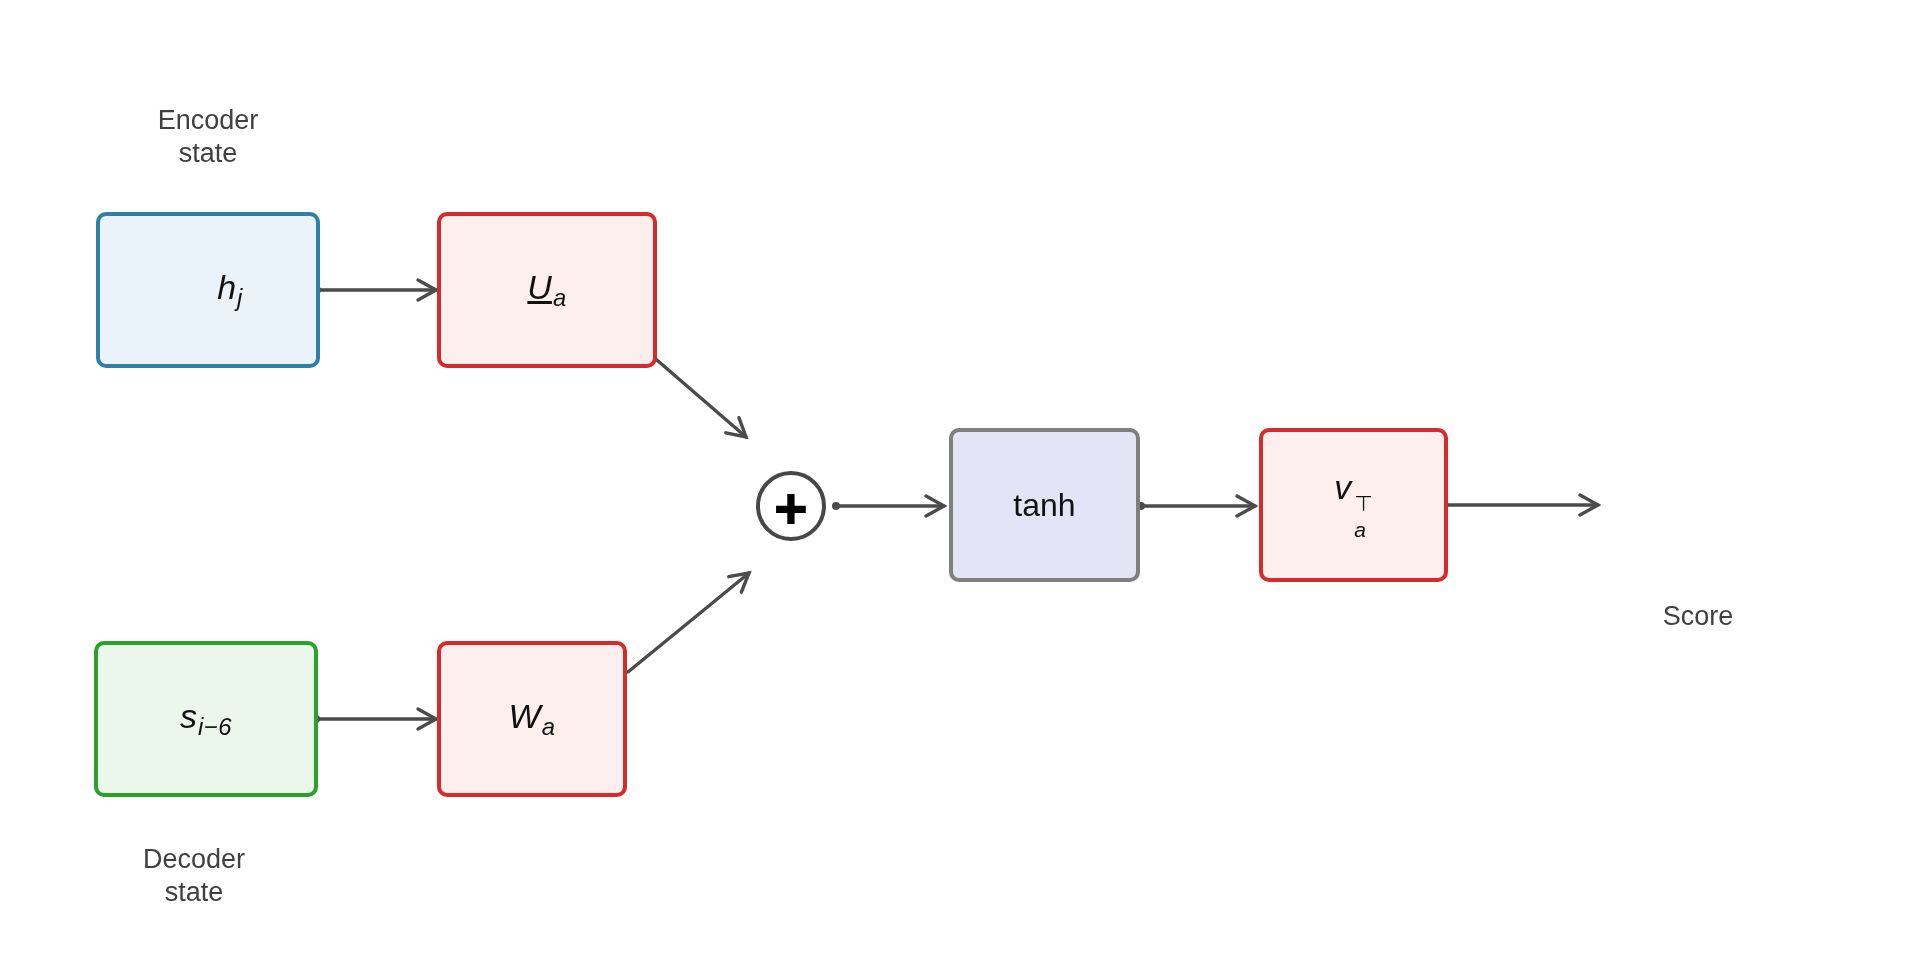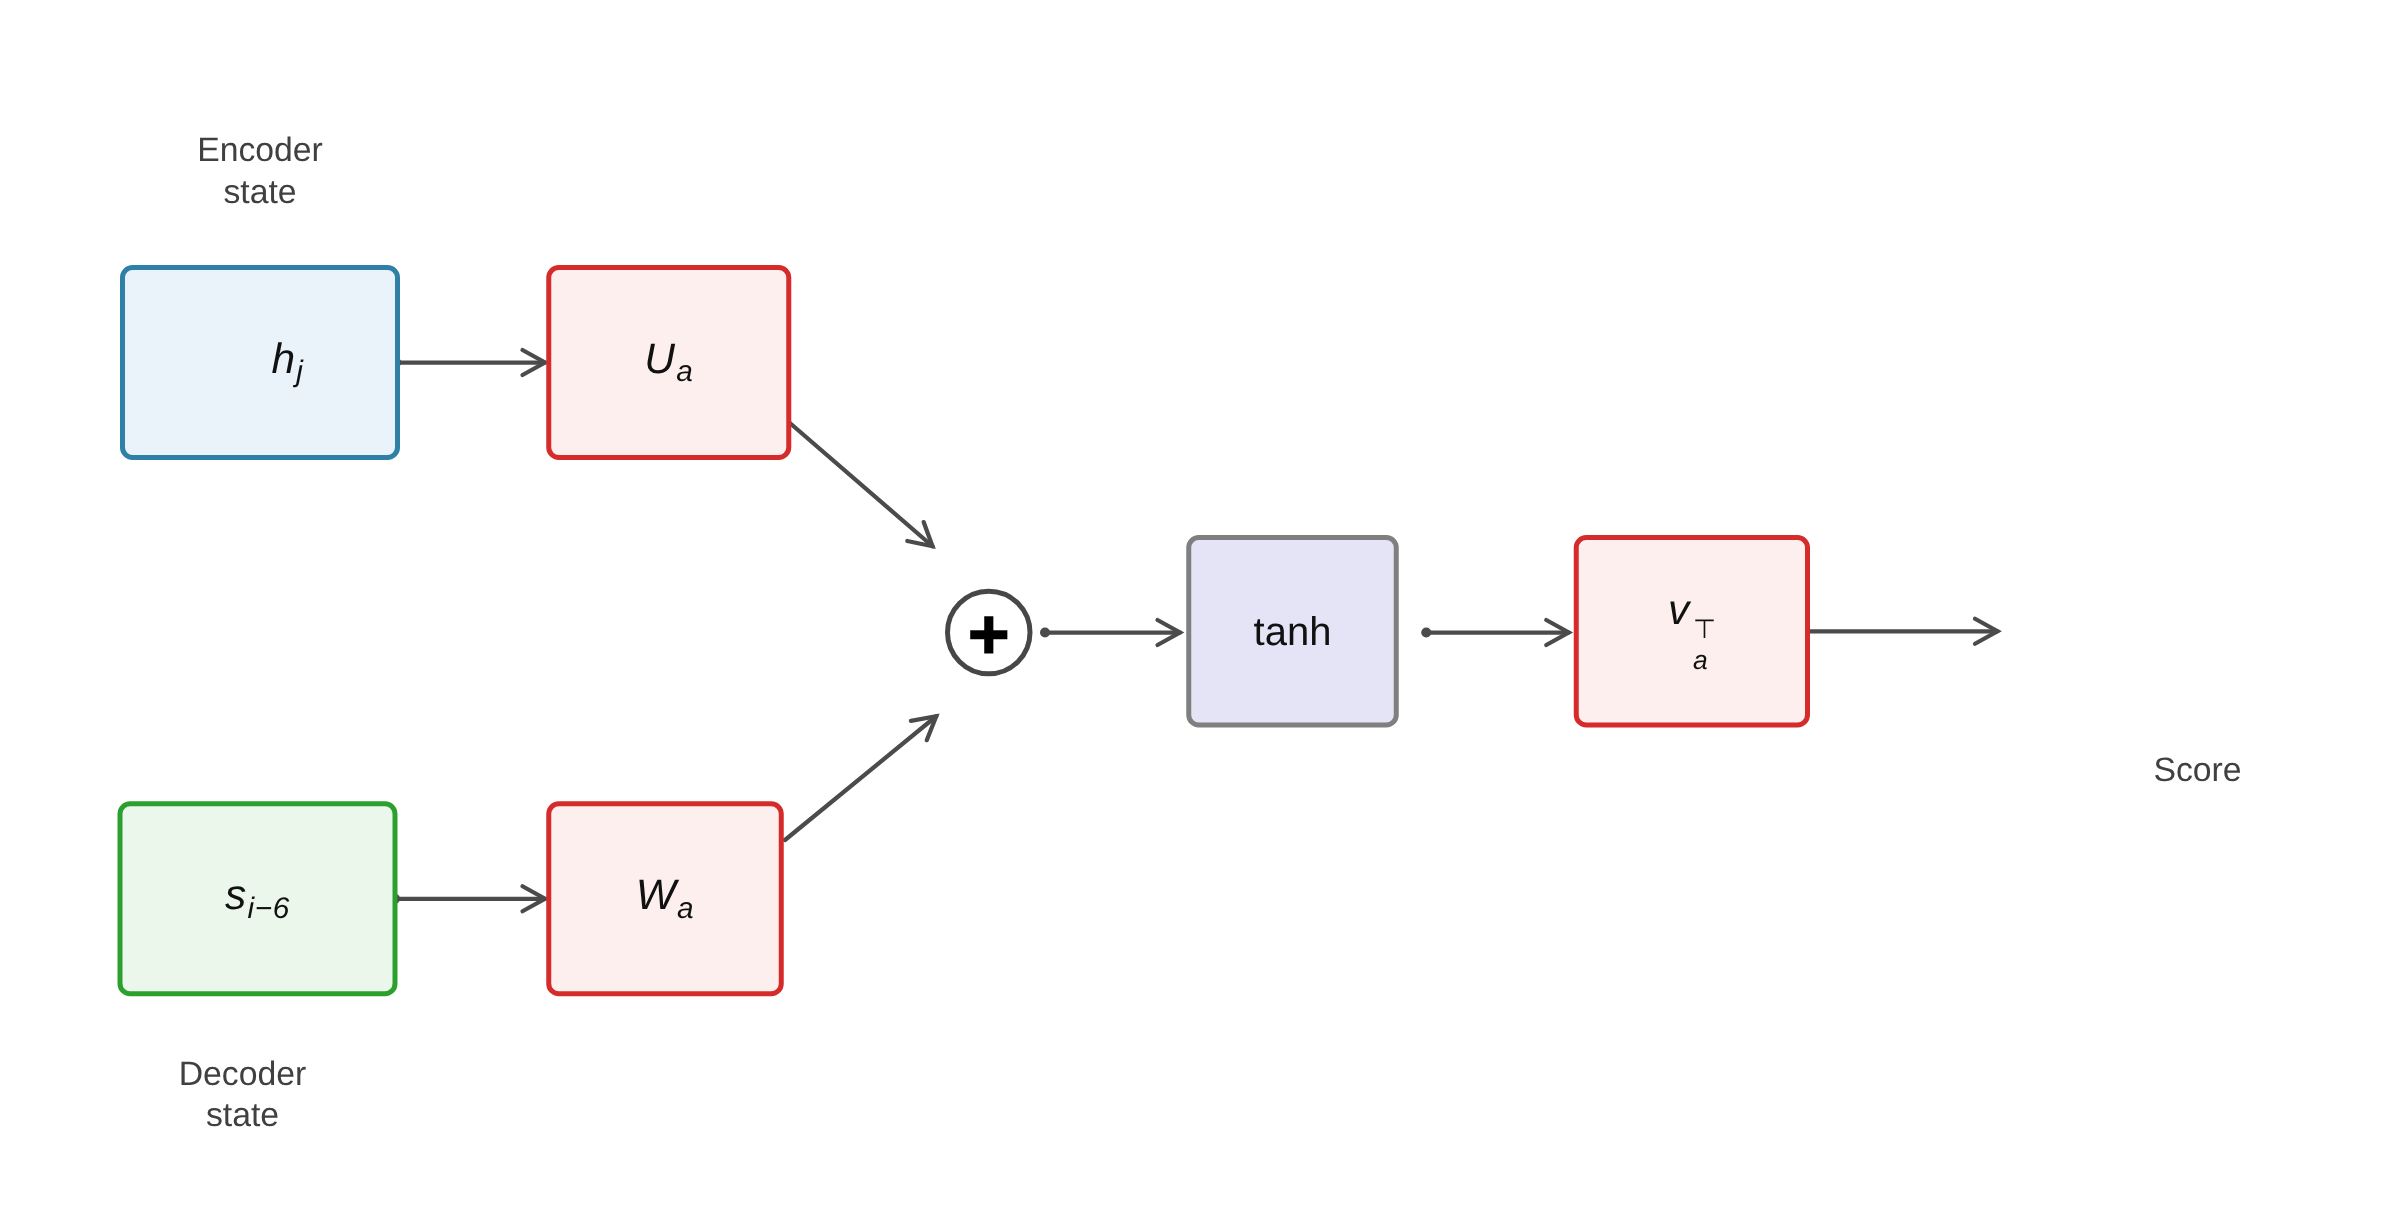--- a/index.html
+++ b/index.html
@@ -18,38 +18,38 @@
   .plus-text{
     font-family:"DejaVu Sans","Liberation Sans",sans-serif;
     font-weight:bold;font-size:44px;fill:#000000;stroke:#000000;stroke-width:2.2;
     text-anchor:middle;dominant-baseline:central;
   }
   .box{
     position:absolute;box-sizing:border-box;border-radius:10px;
     display:flex;align-items:center;justify-content:center;
   }
   .box-h   {left:96px; top:212px; width:224px;height:156px;border:4px solid #2e80a6;background:#e9f3f9;padding-left:44px;}
-  .box-ua  {left:437px;top:212px; width:196px;height:156px;border:4px solid #d62b2b;background:#fdefee;}
+  .box-ua  {left:437px;top:212px; width:220px;height:156px;border:4px solid #d62b2b;background:#fdefee;text-decoration:underline;}
   .box-s   {left:94px; top:641px; width:224px;height:156px;border:4px solid #2ca02c;background:#eaf7ea;}
   .box-wa  {left:437px;top:641px; width:190px;height:156px;border:4px solid #d62b2b;background:#fdefee;}
-  .box-tanh{left:949px;top:428px; width:170px;height:154px;border:4px solid #7f7f7f;background:#e4e4f6;}
+  .box-tanh{left:949px;top:428px; width:191px;height:154px;border:4px solid #7f7f7f;background:#e4e4f6;}
   .box-va  {left:1259px;top:428px;width:189px;height:154px;border:4px solid #d62b2b;background:#fdefee;}
   .mvar{font-style:italic;font-size:34px;line-height:1;}
   .msub{font-size:0.7em;vertical-align:-0.3em;margin-left:1px;letter-spacing:0.5px;}
   .plain{font-size:32px;line-height:1;}
   .stack{
     display:inline-flex;flex-direction:column;align-items:flex-start;
     font-size:0.62em;line-height:1;vertical-align:-0.55em;margin-left:3px;row-gap:5px;
   }
   .stack .ssup{font-style:normal;font-family:"DejaVu Sans",sans-serif;}
   .caption{position:absolute;text-align:center;font-size:27px;line-height:1.22;color:#404040;}
   .caption span{display:block;}
   .cap-encoder{left:96px; width:224px;top:104px;}
   .cap-decoder{left:82px; width:224px;top:843px;}
-  .cap-score  {left:1658px;width:200px;top:600px;}
+  .cap-score  {left:1598px;width:200px;top:600px;}
   .output{position:absolute;left:1598px;width:200px;top:470px;text-align:center;}
   .output .mvar{font-size:50px;}
   .output .msub{vertical-align:-0.25em;}
 </style>
 </head>
 <body>
 
 <div class="canvas">
 
   <svg class="wires" viewBox="0 0 1920 977">

